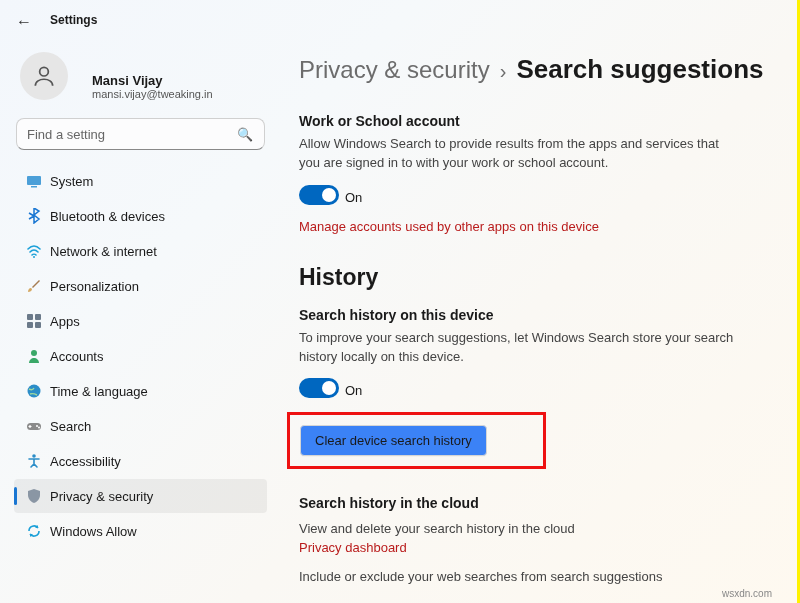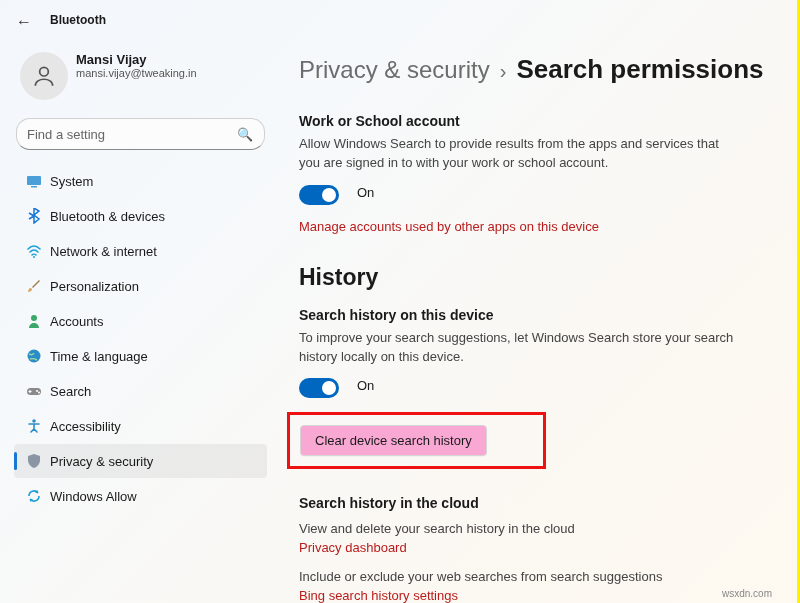--- a/index.html
+++ b/index.html
@@ -15,70 +15,70 @@
   .watermark { position: absolute; bottom: 4px; right: 28px; font-size: 10px; color: #888; z-index: 100; }
 
   .titlebar { display: flex; align-items: center; gap: 18px; padding: 10px 16px; height: 40px; }
   .back-arrow { font-size: 16px; color: #333; cursor: pointer; }
   .app-title { font-size: 12px; font-weight: 600; }
 
   .layout { display: flex; height: 563px; }
   .sidebar { width: 275px; padding: 0 8px 0 14px; overflow: hidden; }
   .main { flex: 1; padding: 0 28px 0 24px; overflow: hidden; }
 
-  .user-block { display: flex; align-items: flex-start; gap: 8px; padding: 12px 6px 18px 6px; }
+  .user-block { display: flex; align-items: flex-end; gap: 24px; padding: 12px 6px 18px 6px; }
   .avatar { width: 48px; height: 48px; border-radius: 50%; background: #e6e6e6; display: flex; align-items: center; justify-content: center; }
   .avatar svg { width: 26px; height: 26px; fill: none; stroke: #555; stroke-width: 1.6; }
   .user-name { font-size: 13px; font-weight: 600; }
   .user-email { font-size: 11px; color: #555; }
 
-  .search-box { display: flex; align-items: center; background: #fcfcfd; border: 1px solid #d0d0d0; border-bottom: 1.5px solid #888; border-radius: 14px; height: 32px; padding: 0 10px; margin: 0 2px 14px 2px; }
+  .search-box { display: flex; align-items: center; background: #fcfcfd; border: 1px solid #d0d0d0; border-bottom: 1.5px solid #888; border-radius: 8px; height: 32px; padding: 0 10px; margin: 0 2px 14px 2px; }
   .search-box input { flex: 1; border: none; background: transparent; font-size: 13px; outline: none; color: #555; }
   .search-box input::placeholder { color: #666; }
   .search-icon { font-size: 13px; color: #333; }
 
   .nav { display: flex; flex-direction: column; gap: 1px; }
   .nav-item { display: flex; align-items: center; gap: 8px; height: 34px; padding: 0 12px; border-radius: 4px; cursor: pointer; color: #1a1a1a; }
   .nav-item.selected { background: rgba(0,0,0,0.055); position: relative; }
   .nav-item.selected::before { content: ""; position: absolute; left: 0; top: 8px; bottom: 8px; width: 3px; background: #1976d2; border-radius: 2px; }
   .nav-icon { width: 16px; height: 16px; flex-shrink: 0; display: flex; align-items: center; justify-content: center; }
   .nav-label { font-size: 13px; }
 
   .crumbs { display: flex; align-items: baseline; gap: 10px; padding: 14px 0 28px 0; }
   .crumb-parent { font-size: 24px; color: #6c6c6c; font-weight: 400; }
   .crumb-sep { font-size: 20px; color: #6c6c6c; }
   .crumb-current { font-size: 26px; font-weight: 600; }
 
   .section-title { font-size: 14px; font-weight: 600; margin-bottom: 6px; }
   .section-desc { font-size: 13px; color: #444; line-height: 1.45; margin-bottom: 12px; max-width: 440px; }
   .history-h { font-size: 23px; font-weight: 600; margin: 30px 0 16px 0; }
 
-  .toggle-row { display: flex; align-items: flex-start; gap: 18px; margin-bottom: 14px; }
+  .toggle-row { display: flex; align-items: flex-end; gap: 6px; margin-bottom: 14px; }
   .toggle { width: 40px; height: 20px; background: #0067c0; border-radius: 10px; position: relative; cursor: pointer; }
   .toggle::after { content: ""; position: absolute; right: 3px; top: 3px; width: 14px; height: 14px; background: #fff; border-radius: 50%; }
   .toggle-label { font-size: 13px; }
 
   .link { color: #b91c1c; font-size: 13px; cursor: pointer; display: inline-block; }
 
-  .btn-outline { display: inline-block; background: #f9a8d4; border: 1px solid #d5d5d5; border-radius: 4px; padding: 7px 14px; font-size: 13px; cursor: pointer; box-shadow: 0 1px 1px rgba(0,0,0,0.03); }
+  .btn-outline { display: inline-block; background: #3b82f6; border: 1px solid #d5d5d5; border-radius: 4px; padding: 7px 14px; font-size: 13px; cursor: pointer; box-shadow: 0 1px 1px rgba(0,0,0,0.03); }
   .highlight-box { border: 3px solid #e11; display: inline-block; padding: 10px 56px 10px 10px; margin: 0 0 18px -12px; }
 
   .subhead { font-size: 14px; font-weight: 600; margin: 8px 0 10px 0; }
   .desc2 { font-size: 13px; color: #444; margin-bottom: 4px; }
   .block { margin-top: 14px; }
 </style>
 </head>
 <body>
 
 <div class="yellow-edge"></div>
 <div class="watermark">wsxdn.com</div>
 
 <div class="titlebar">
   <span class="back-arrow">←</span>
-  <span class="app-title">Bluetooth</span>
+  <span class="app-title">Settings</span>
 </div>
 
 <div class="layout">
   <div class="sidebar">
     <div class="user-block">
       <div class="avatar">
         <svg viewBox="0 0 24 24">
             <circle cx="12" cy="8" r="4"></circle>
             <path d="M4 21c0-4 4-6 8-6s8 2 8 6"></path>
           </svg>
@@ -126,20 +126,31 @@
             <svg width="16" height="16" viewBox="0 0 16 16">
               <path d="M13 2L6 9l1 1 7-7z" fill="#a67c52"></path>
               <path d="M5 10c-2 0-3 2-3 4 2 0 4-1 4-3z" fill="#d4a862"></path>
             </svg>
           </span>
         <span class="nav-label">Personalization</span>
       </div>
       <div class="nav-item">
         <span class="nav-icon">
             <svg width="16" height="16" viewBox="0 0 16 16">
+              <rect x="1" y="1" width="6" height="6" rx="1" fill="#6b7a8a"></rect>
+              <rect x="9" y="1" width="6" height="6" rx="1" fill="#6b7a8a"></rect>
+              <rect x="1" y="9" width="6" height="6" rx="1" fill="#6b7a8a"></rect>
+              <rect x="9" y="9" width="6" height="6" rx="1" fill="#6b7a8a"></rect>
+            </svg>
+          </span>
+        <span class="nav-label">Apps</span>
+      </div>
+      <div class="nav-item">
+        <span class="nav-icon">
+            <svg width="16" height="16" viewBox="0 0 16 16">
               <circle cx="8" cy="5" r="3" fill="#3aa868"></circle>
               <path d="M3 15c0-3 2.5-5 5-5s5 2 5 5z" fill="#3aa868"></path>
             </svg>
           </span>
         <span class="nav-label">Accounts</span>
       </div>
       <div class="nav-item">
         <span class="nav-icon">
             <svg width="16" height="16" viewBox="0 0 16 16">
               <circle cx="8" cy="8" r="6.5" fill="#2b8dc8"></circle>
@@ -185,21 +196,21 @@
           </span>
         <span class="nav-label">Windows Allow</span>
       </div>
     </div>
   </div>
 
   <div class="main">
     <div class="crumbs">
       <span class="crumb-parent">Privacy &amp; security</span>
       <span class="crumb-sep">›</span>
-      <span class="crumb-current">Search permissions</span>
+      <span class="crumb-current">Search suggestions</span>
     </div>
 
     <div class="section-title">Work or School account</div>
     <div class="section-desc">Allow Windows Search to provide results from the apps and services that you are signed in to with your work or school account.</div>
     <div class="toggle-row">
       <div class="toggle"></div>
       <span class="toggle-label">On</span>
     </div>
     <span class="link">Manage accounts used by other apps on this device</span>
 
@@ -215,16 +226,15 @@
     <div class="highlight-box">
       <span class="btn-outline">Clear device search history</span>
     </div>
 
     <div class="subhead">Search history in the cloud</div>
     <div class="desc2">View and delete your search history in the cloud</div>
     <span class="link">Privacy dashboard</span>
 
     <div class="block">
       <div class="desc2">Include or exclude your web searches from search suggestions</div>
-      <span class="link">Bing search history settings</span>
     </div>
   </div>
 </div>
 
 </body></html>

